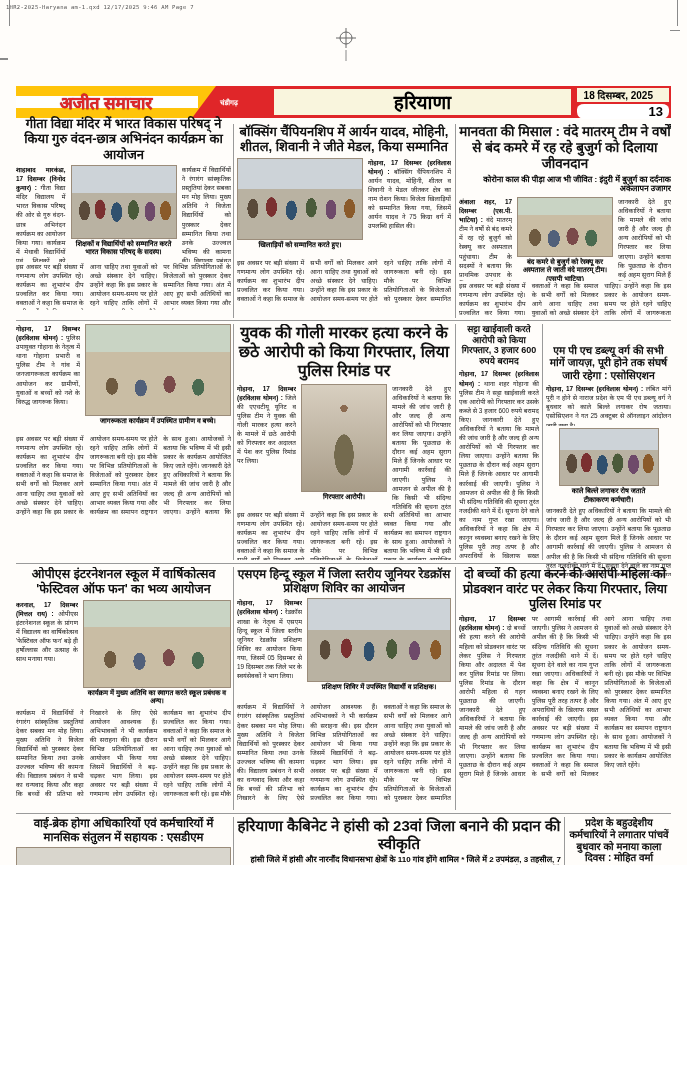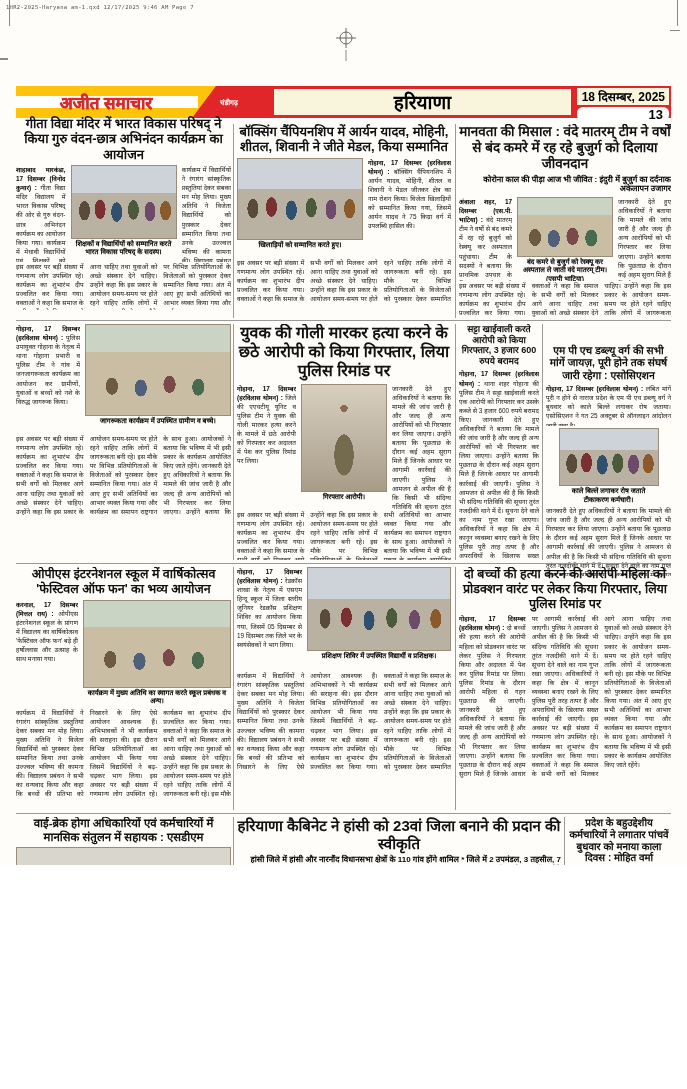--- a/index.html
+++ b/index.html
@@ -20,22 +20,22 @@
   .brand{position:absolute;left:0;top:0;bottom:0;width:200px;background:var(--yellow);
          clip-path:polygon(0 0,100% 0,88% 100%,0 100%);}
   .brand .stripe{position:absolute;left:0;right:18px;top:30%;height:40%;background:#fff;}
   .brand .bname{position:absolute;left:0;right:20px;top:0;bottom:0;display:flex;align-items:center;justify-content:center;
          font-size:17px;font-weight:bold;color:var(--red);text-shadow:0 0 1px #7a0000;white-space:nowrap;}
   .cityTag{position:absolute;left:204px;top:0;bottom:0;display:flex;align-items:center;
          color:#fff;font-size:7px;font-weight:bold;}
   .sectionBox{position:absolute;left:258px;right:100px;top:3px;bottom:3px;background:var(--cream);
          display:flex;align-items:center;justify-content:center;font-size:19px;font-weight:bold;color:#000;}
   .dateBox{position:absolute;right:2px;top:2px;bottom:2px;width:92px;display:flex;flex-direction:column;}
-  .dateStrip{flex:1;background:var(--cream);font-size:12px;font-weight:bold;color:#000;
-         display:flex;align-items:center;justify-content:flex-end;padding-right:4px;}
+  .dateStrip{flex:1;background:var(--cream);font-size:10px;font-weight:bold;color:#000;
+         display:flex;align-items:center;justify-content:flex-end;padding-right:16px;}
   .pageStrip{flex:1;background:#fff;font-size:13px;font-weight:bold;color:#000;
          display:flex;align-items:center;justify-content:flex-end;padding-right:6px;border-top:2px solid var(--red);border-radius:7px;}
   
   .art{position:absolute;overflow:hidden;}
   .hl{margin:0 0 3px;font-weight:bold;text-align:center;color:var(--ink);line-height:1.18;}
   .sub{margin:0 0 3px;font-size:8px;font-weight:bold;text-align:right;color:#000;line-height:1.2;}
   .bd{font-size:6.4px;line-height:1.42;text-align:justify;color:#222;overflow:hidden;}
   .bd b{color:#000;}
   .cols-3{column-count:3;column-gap:6px;}
   .flexrow{display:flex;gap:5px;overflow:hidden;}
@@ -197,20 +197,21 @@
       <div class="col bd"><b>करनाल, 17 दिसम्बर (मित्तल राय) :</b> <span>ओपीएस इंटरनेशनल स्कूल के प्रांगण में विद्यालय का वार्षिकोत्सव 'फेस्टिवल ऑफ फन' बड़े ही हर्षोल्लास और उत्साह के साथ मनाया गया।</span></div>
       <figure class="phwrap" style="width:148px">
         <div class="photo ph-outdoor" style="height:88px"></div>
         <figcaption class="cap">कार्यक्रम में मुख्य अतिथि का स्वागत करते स्कूल प्रबंधक व अन्य।</figcaption>
       </figure>
     </div>
     <div class="bd cols-3" style="height:100px"><span>कार्यक्रम में विद्यार्थियों ने रंगारंग सांस्कृतिक प्रस्तुतियां देकर सबका मन मोह लिया। मुख्य अतिथि ने विजेता विद्यार्थियों को पुरस्कार देकर सम्मानित किया तथा उनके उज्ज्वल भविष्य की कामना की। विद्यालय प्रबंधन ने सभी का धन्यवाद किया और कहा कि बच्चों की प्रतिभा को निखारने के लिए ऐसे आयोजन आवश्यक हैं। अभिभावकों ने भी कार्यक्रम की सराहना की। इस दौरान विभिन्न प्रतियोगिताओं का आयोजन भी किया गया जिसमें विद्यार्थियों ने बढ़-चढ़कर भाग लिया।</span> <span>इस अवसर पर बड़ी संख्या में गणमान्य लोग उपस्थित रहे। कार्यक्रम का शुभारंभ दीप प्रज्वलित कर किया गया। वक्ताओं ने कहा कि समाज के सभी वर्गों को मिलकर आगे आना चाहिए तथा युवाओं को अच्छे संस्कार देने चाहिए। उन्होंने कहा कि इस प्रकार के आयोजन समय-समय पर होते रहने चाहिए ताकि लोगों में जागरूकता बनी रहे। इस मौके पर विभिन्न प्रतियोगिताओं के विजेताओं को पुरस्कार देकर सम्मानित किया गया। अंत में आए हुए सभी अतिथियों का आभार व्यक्त किया गया और कार्यक्रम का समापन राष्ट्रगान के साथ हुआ। आयोजकों ने बताया कि भविष्य में भी इसी प्रकार के कार्यक्रम आयोजित किए जाते रहेंगे।</span></div>
   </section>
 
   <section class="art" style="left:237px;top:567px;width:214px;height:243px">
+    <h2 class="hl" style="font-size:12px">एसएम हिन्दू स्कूल में जिला स्तरीय जूनियर रेडक्रॉस प्रशिक्षण शिविर का आयोजन</h2>
     <div class="flexrow" style="height:104px">
       <div class="col bd"><b>गोहाना, 17 दिसम्बर (हरविलास थोमन) :</b> <span>रेडक्रॉस शाखा के नेतृत्व में एसएम हिन्दू स्कूल में जिला स्तरीय जूनियर रेडक्रॉस प्रशिक्षण शिविर का आयोजन किया गया, जिसमें 05 दिसम्बर से 19 दिसम्बर तक जिले भर के स्वयंसेवकों ने भाग लिया।</span></div>
       <figure class="phwrap" style="width:144px">
         <div class="photo ph-indoor" style="height:84px"></div>
         <figcaption class="cap">प्रशिक्षण शिविर में उपस्थित विद्यार्थी व प्रशिक्षक।</figcaption>
       </figure>
     </div>
     <div class="bd cols-3" style="height:104px"><span>कार्यक्रम में विद्यार्थियों ने रंगारंग सांस्कृतिक प्रस्तुतियां देकर सबका मन मोह लिया। मुख्य अतिथि ने विजेता विद्यार्थियों को पुरस्कार देकर सम्मानित किया तथा उनके उज्ज्वल भविष्य की कामना की। विद्यालय प्रबंधन ने सभी का धन्यवाद किया और कहा कि बच्चों की प्रतिभा को निखारने के लिए ऐसे आयोजन आवश्यक हैं। अभिभावकों ने भी कार्यक्रम की सराहना की। इस दौरान विभिन्न प्रतियोगिताओं का आयोजन भी किया गया जिसमें विद्यार्थियों ने बढ़-चढ़कर भाग लिया।</span> <span>इस अवसर पर बड़ी संख्या में गणमान्य लोग उपस्थित रहे। कार्यक्रम का शुभारंभ दीप प्रज्वलित कर किया गया। वक्ताओं ने कहा कि समाज के सभी वर्गों को मिलकर आगे आना चाहिए तथा युवाओं को अच्छे संस्कार देने चाहिए। उन्होंने कहा कि इस प्रकार के आयोजन समय-समय पर होते रहने चाहिए ताकि लोगों में जागरूकता बनी रहे। इस मौके पर विभिन्न प्रतियोगिताओं के विजेताओं को पुरस्कार देकर सम्मानित किया गया। अंत में आए हुए सभी अतिथियों का आभार व्यक्त किया गया और कार्यक्रम का समापन राष्ट्रगान के साथ हुआ। आयोजकों ने बताया कि भविष्य में भी इसी प्रकार के कार्यक्रम आयोजित किए जाते रहेंगे।</span></div>
   </section>
 

